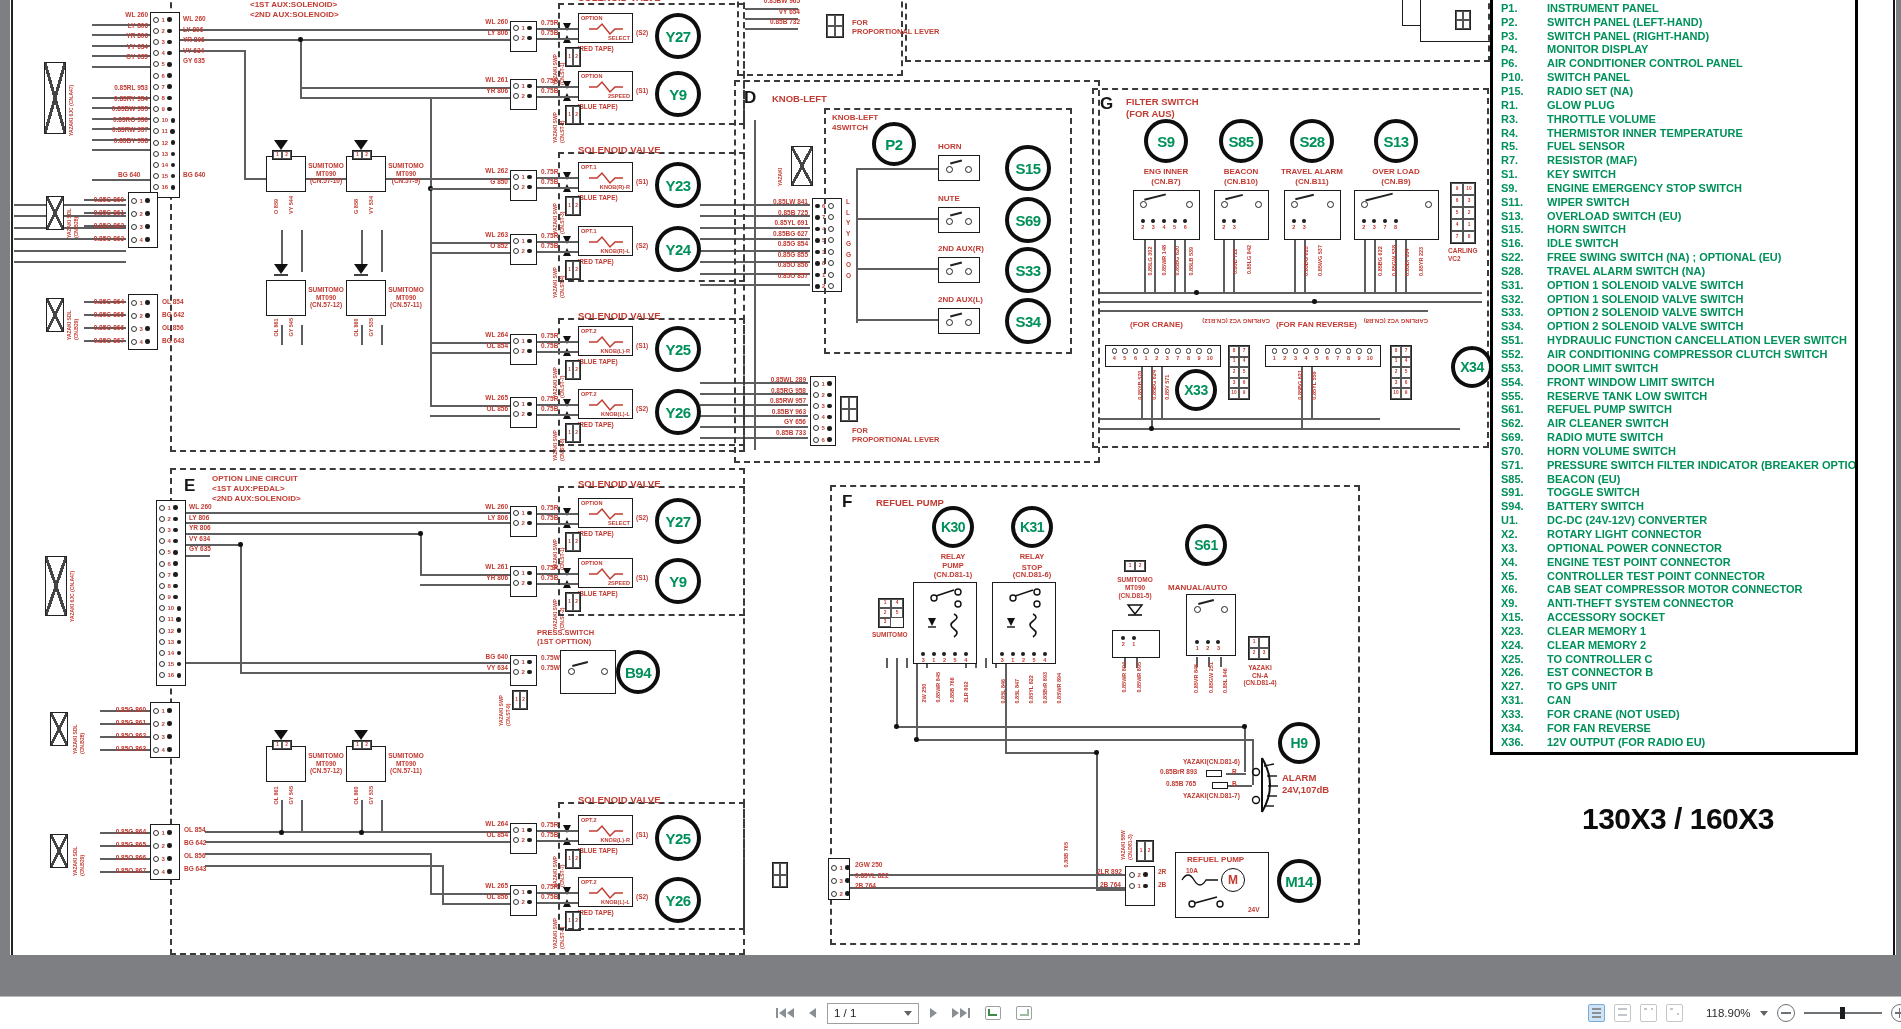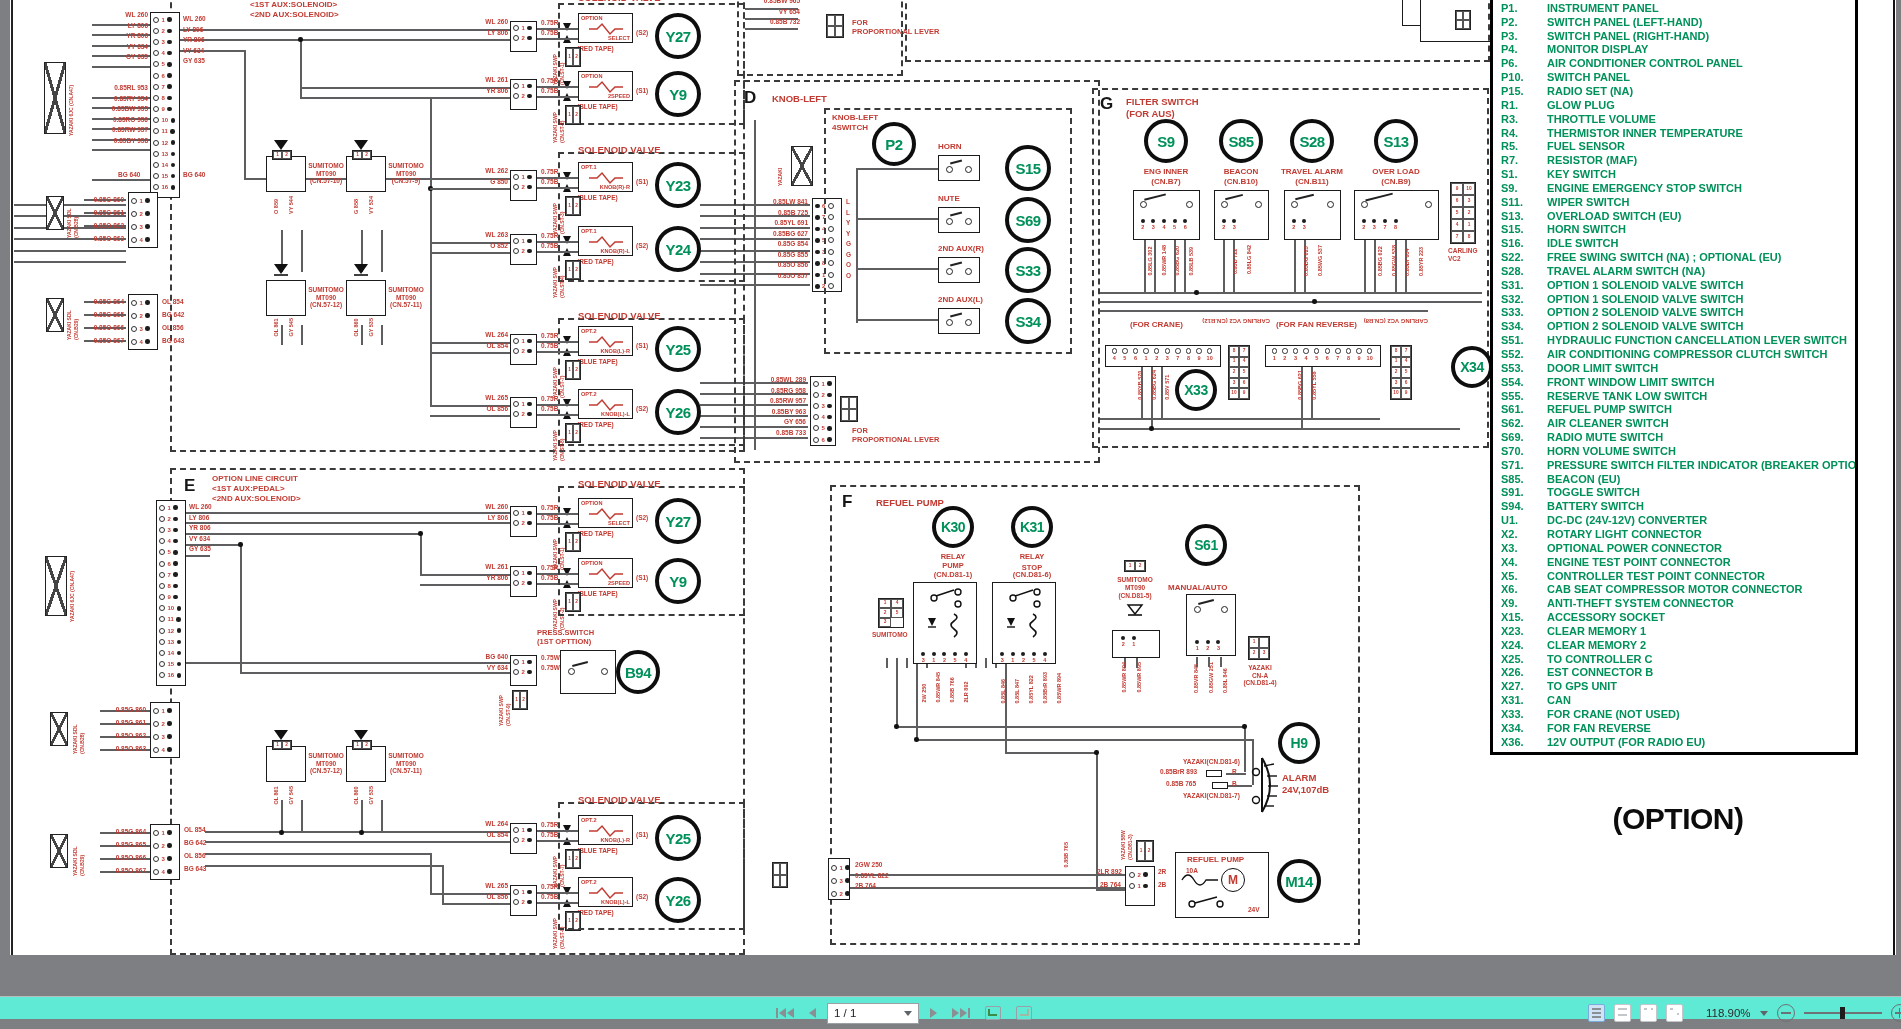--- a/index.html
+++ b/index.html
@@ -83,21 +83,21 @@
   .vg .rlab{left:97px;top:32px;height:40px}
   .vg .zz{position:absolute;left:10px;top:9px}
   
   #legend{position:absolute;left:1490px;top:-8px;width:368px;height:763px;border:3px solid #000;background:#fff;padding:6px 0 0 8px;overflow:hidden}
   .lrow{display:flex;height:13.85px;align-items:center;font-size:11px;font-weight:700;color:var(--green);white-space:nowrap}
   .lrow .c{width:46px;flex:none}
   
   #titleblock{position:absolute;left:1458px;top:800px;width:440px;text-align:center;color:#0c0c0c;font-weight:700}
   #titleblock div{font-size:30px;line-height:37px;letter-spacing:-.5px}
   
-  #tb{position:absolute;left:0;top:996px;width:1901px;height:23px;background:#5eead4;border-top:1px solid #b9bcbe;z-index:50}
+  #tb{position:absolute;left:0;top:996px;width:1901px;height:33px;background:#ffffff;border-top:1px solid #b9bcbe;z-index:50}
   .tbg{position:absolute;top:0;height:32px;display:flex;align-items:center}
   .tri{width:0;height:0;border-top:5px solid transparent;border-bottom:5px solid transparent}
   .tri.l{border-right:7px solid #8a8f94}
   .tri.r{border-left:7px solid #8a8f94}
   .bar{width:2px;height:10px;background:#8a8f94}
   .tbbtn{display:flex;align-items:center;gap:1px;padding:4px;cursor:default}
   .pagebox{width:92px;height:21px;background:#fff;border:1px solid #9aa0a4;display:flex;align-items:center;font-size:11.5px;color:#222;padding:0 6px;justify-content:space-between}
   .caret{width:0;height:0;border-left:4px solid transparent;border-right:4px solid transparent;border-top:5px solid #5f6468}
   .pgico{width:16px;height:14px;border:1.6px solid #9aa0a6;border-radius:2px;position:relative}
   .pgico::after{content:"";position:absolute;left:2px;top:2px;width:7px;height:5px;border-left:2px solid #3d8b49;border-bottom:2px solid #3d8b49}
@@ -1615,21 +1615,21 @@
         <span class="c">X34.</span>
         <span>FOR FAN REVERSE</span>
       </div>
       <div class="lrow">
         <span class="c">X36.</span>
         <span>12V OUTPUT (FOR RADIO EU)</span>
       </div>
     </div>
 
   <div id="titleblock">
-    <div>(OPTION)</div>
+    <div>130X3 / 160X3</div>
   </div>
 </div>
 
 <div id="lstrip"></div>
 <div id="rstrip"></div>
 <div id="bband"></div>
 
 <div id="tb">
   <div class="tbg" style="left:772px;gap:7px">
     <div class="tbbtn">

